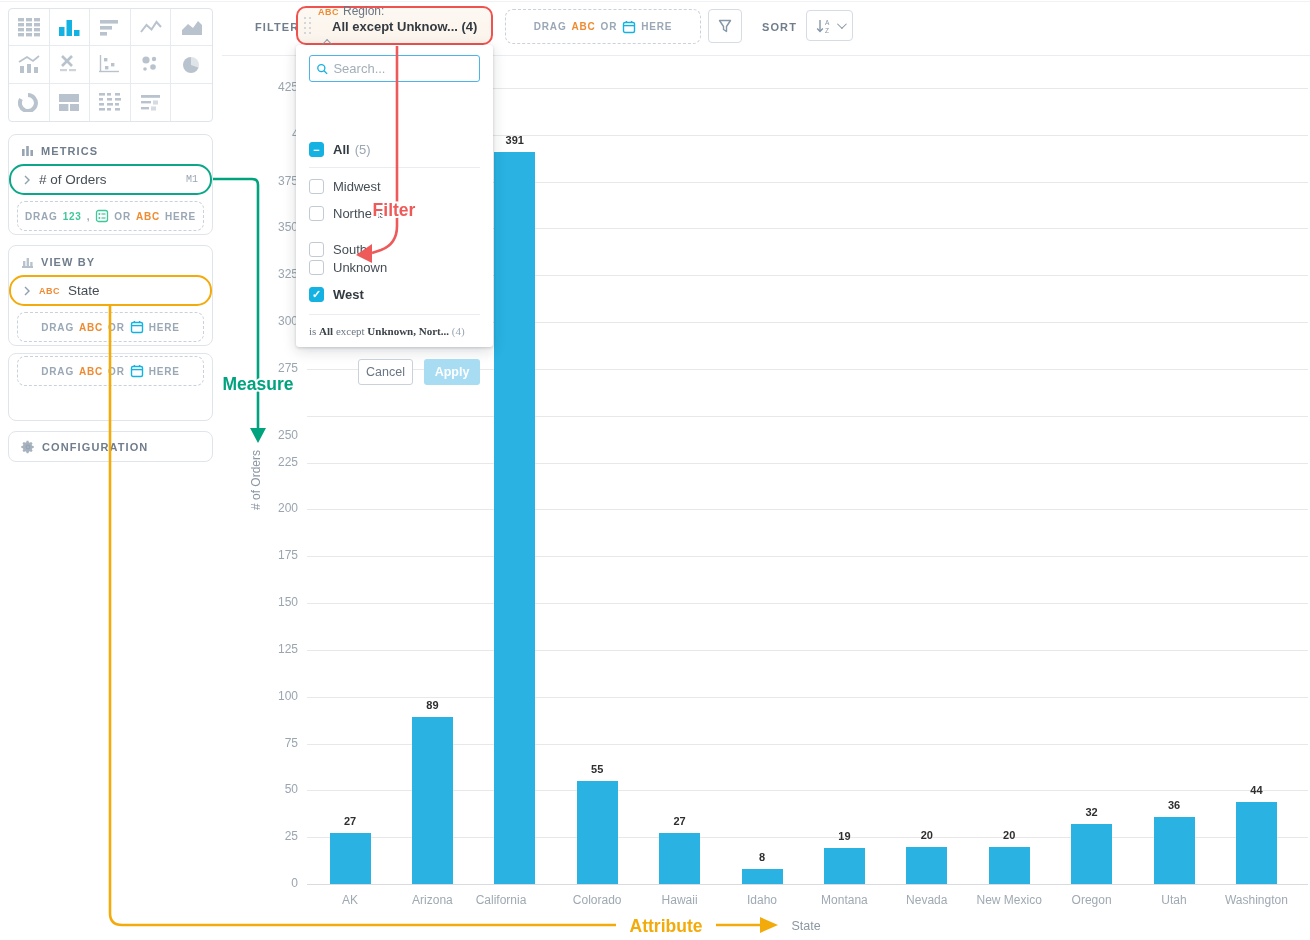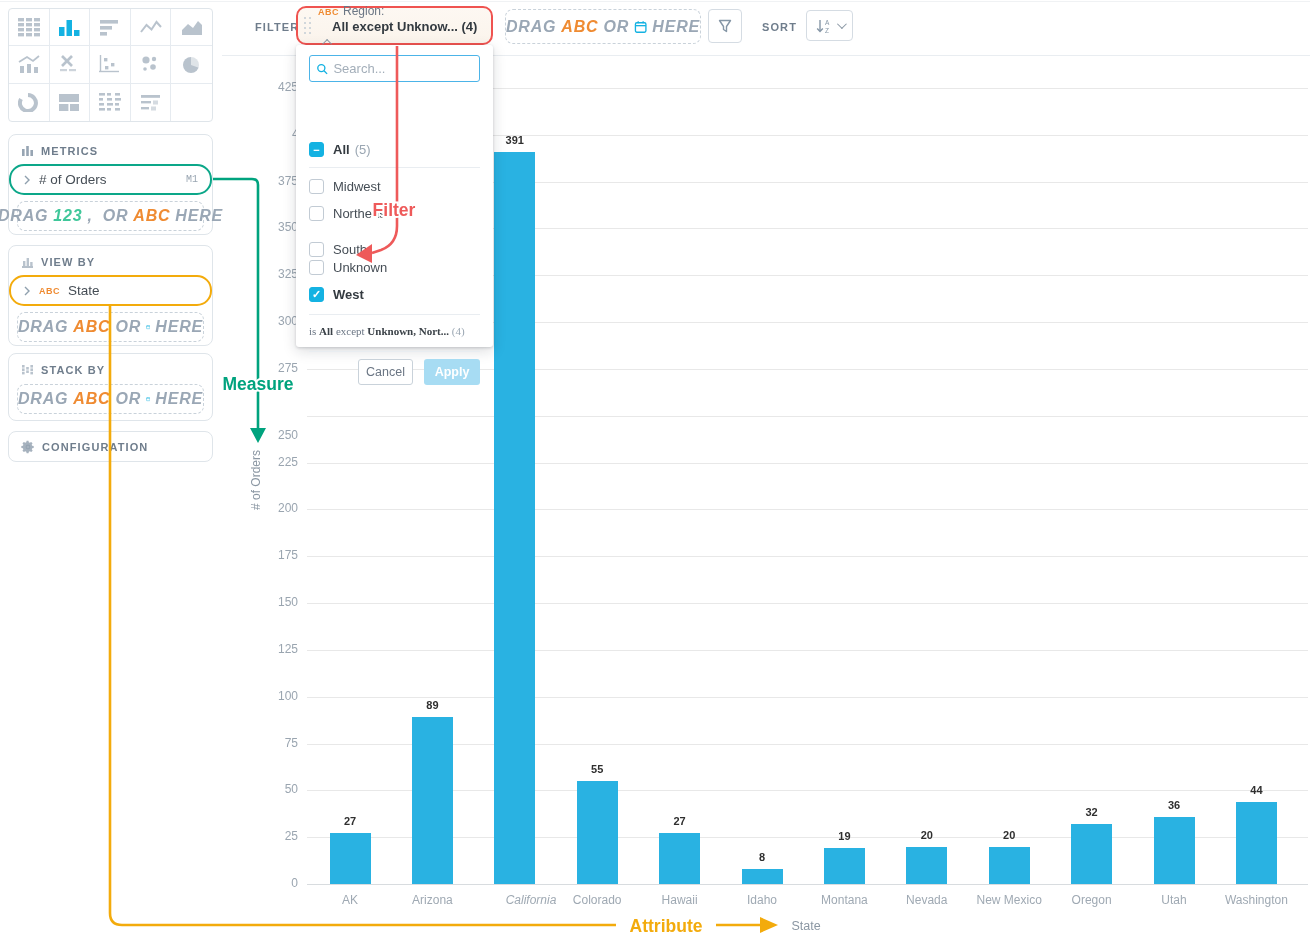--- a/index.html
+++ b/index.html
@@ -26,21 +26,21 @@
   #chip-lines { flex:1; line-height:14px; }
   .abc-tag { font-size:9px; font-weight:bold; color:#ef8b32; letter-spacing:.5px; margin-right:4px; }
   .chip-name { font-size:12px; color:#6b7684; }
   .chip-value { font-size:13px; font-weight:bold; color:#333a40; margin-left:14px; }
   .caret-up, .caret-down { display:inline-block; width:7px; height:7px; border-left:1.5px solid #8b98a5; border-top:1.5px solid #8b98a5; margin-left:7px; }
   .caret-up { transform:rotate(45deg) translateY(2px); }
   .caret-down { transform:rotate(-135deg) translateY(2px); }
 
   
   .drop-zone { border:1px dashed #c9d2da; border-radius:8px; display:flex; align-items:center; justify-content:center;
-    font-size:16px; font-weight:bold; color:#9aa7b5; letter-spacing:.8px; gap:5px; background:#fff;font-style:italic; }
+    font-size:10px; font-weight:bold; color:#9aa7b5; letter-spacing:.8px; gap:5px; background:#fff; }
   #header-drop-zone { left:505px; top:9px; width:196px; height:35px; }
 
   #funnel-btn { left:708px; top:9px; width:34px; height:34px; border:1px solid #d5dce3; border-radius:4px;
     background:#fff; display:flex; align-items:center; justify-content:center; cursor:pointer; }
   #sort-dropdown { left:806px; top:10px; width:47px; height:31px; border:1px solid #d5dce3; border-radius:4px;
     background:#fff; display:flex; align-items:center; justify-content:center; gap:6px; cursor:pointer; }
 
   
   #viz-picker { left:8px; top:8px; width:205px; height:114px; border:1px solid #dfe5ea; border-radius:4px;
     background:#fff; display:grid; grid-template-columns:repeat(5,1fr); grid-template-rows:repeat(3,1fr); }
@@ -362,35 +362,20 @@
           <rect x="1.5" y="2.5" width="11" height="10" rx="1.5" fill="none" stroke="#14b2e2" stroke-width="1.4"></rect>
           <line x1="1.5" y1="5.6" x2="12.5" y2="5.6" stroke="#14b2e2" stroke-width="1.4"></line>
           <line x1="4.4" y1="1" x2="4.4" y2="3" stroke="#14b2e2" stroke-width="1.4"></line>
           <line x1="9.6" y1="1" x2="9.6" y2="3" stroke="#14b2e2" stroke-width="1.4"></line>
         </svg>
       <span>HERE</span>
     </div>
   </div>
 
   <div class="panel" style="top:353px; height:68px;">
-    <div class="panel-header">
-      <svg width="13" height="13" viewBox="0 0 13 13">
-          <g fill="#b9c3cd">
-            <rect x="1" y="2" width="2.6" height="2.6"></rect>
-            <rect x="1" y="5.4" width="2.6" height="2.6"></rect>
-            <rect x="1" y="8.8" width="2.6" height="2.6"></rect>
-            <rect x="5.2" y="4" width="2.6" height="2.6"></rect>
-            <rect x="5.2" y="7.4" width="2.6" height="2.6"></rect>
-            <rect x="9.4" y="2" width="2.6" height="2.6"></rect>
-            <rect x="9.4" y="5.4" width="2.6" height="2.6"></rect>
-            <rect x="9.4" y="8.8" width="2.6" height="2.6"></rect>
-          </g>
-        </svg>
-      <span class="section-label">STACK BY</span>
-    </div>
     <div class="drop-zone">
       <span>DRAG</span>
       <span class="abc-orange">ABC</span>
       <span>OR</span>
       <svg width="14" height="14" viewBox="0 0 14 14">
           <rect x="1.5" y="2.5" width="11" height="10" rx="1.5" fill="none" stroke="#14b2e2" stroke-width="1.4"></rect>
           <line x1="1.5" y1="5.6" x2="12.5" y2="5.6" stroke="#14b2e2" stroke-width="1.4"></line>
           <line x1="4.4" y1="1" x2="4.4" y2="3" stroke="#14b2e2" stroke-width="1.4"></line>
           <line x1="9.6" y1="1" x2="9.6" y2="3" stroke="#14b2e2" stroke-width="1.4"></line>
         </svg>
@@ -449,21 +434,21 @@
         <div class="gridline" style="top: 88px;"></div>
         <div class="ytick" style="left: 238px; top: 80px;">425</div>
         <div class="bar" title="AK: 27" style="left: 329.5px; top: 833.4px; width: 41px; height: 50.6px;"></div>
         <div class="bar-label" style="left: 320px; top: 815.4px;">27</div>
         <div class="xtick" style="left: 309px; top: 893px;">AK</div>
         <div class="bar" title="Arizona: 89" style="left: 411.9px; top: 717.3px; width: 41px; height: 166.7px;"></div>
         <div class="bar-label" style="left: 402.4px; top: 699.3px;">89</div>
         <div class="xtick" style="left: 391.4px; top: 893px;">Arizona</div>
         <div class="bar" title="California: 391" style="left: 494.3px; top: 151.7px; width: 41px; height: 732.3px;"></div>
         <div class="bar-label" style="left: 484.8px; top: 133.7px;">391</div>
-        <div class="xtick" style="left: 490px; top: 893px; font-style: italic;">California</div>
+        <div class="xtick" style="left: 460px; top: 893px;">California</div>
         <div class="bar" title="Colorado: 55" style="left: 576.7px; top: 781px; width: 41px; height: 103px;"></div>
         <div class="bar-label" style="left: 567.2px; top: 763px;">55</div>
         <div class="xtick" style="left: 556.2px; top: 893px;">Colorado</div>
         <div class="bar" title="Hawaii: 27" style="left: 659.1px; top: 833.4px; width: 41px; height: 50.6px;"></div>
         <div class="bar-label" style="left: 649.6px; top: 815.4px;">27</div>
         <div class="xtick" style="left: 638.6px; top: 893px;">Hawaii</div>
         <div class="bar" title="Idaho: 8" style="left: 741.5px; top: 869px; width: 41px; height: 15px;"></div>
         <div class="bar-label" style="left: 732px; top: 851px;">8</div>
         <div class="xtick" style="left: 721px; top: 893px;">Idaho</div>
         <div class="bar" title="Montana: 19" style="left: 823.9px; top: 848.4px; width: 41px; height: 35.6px;"></div>

